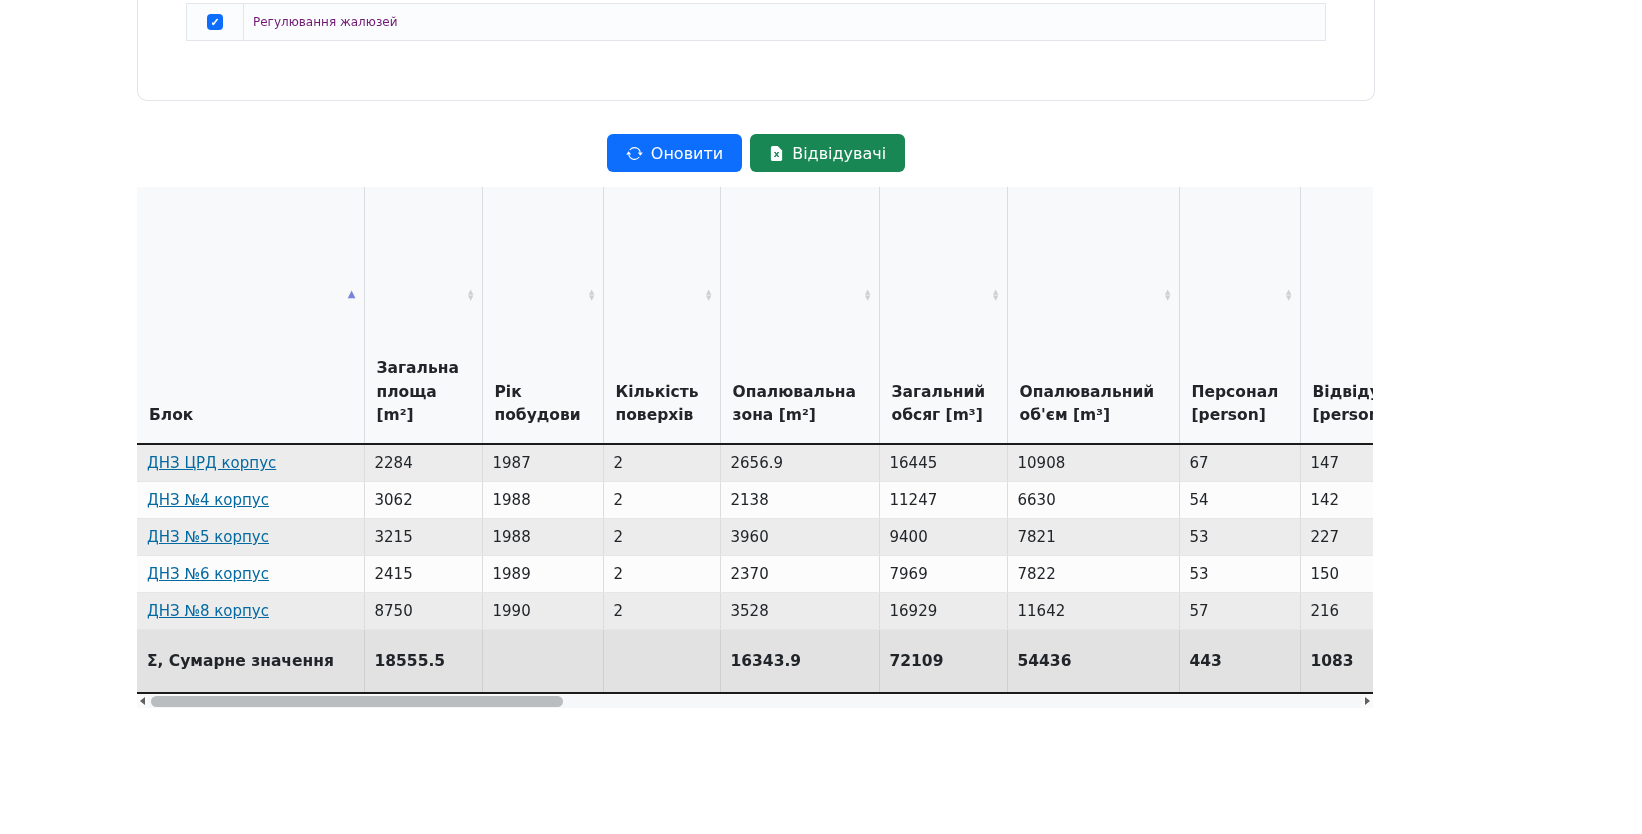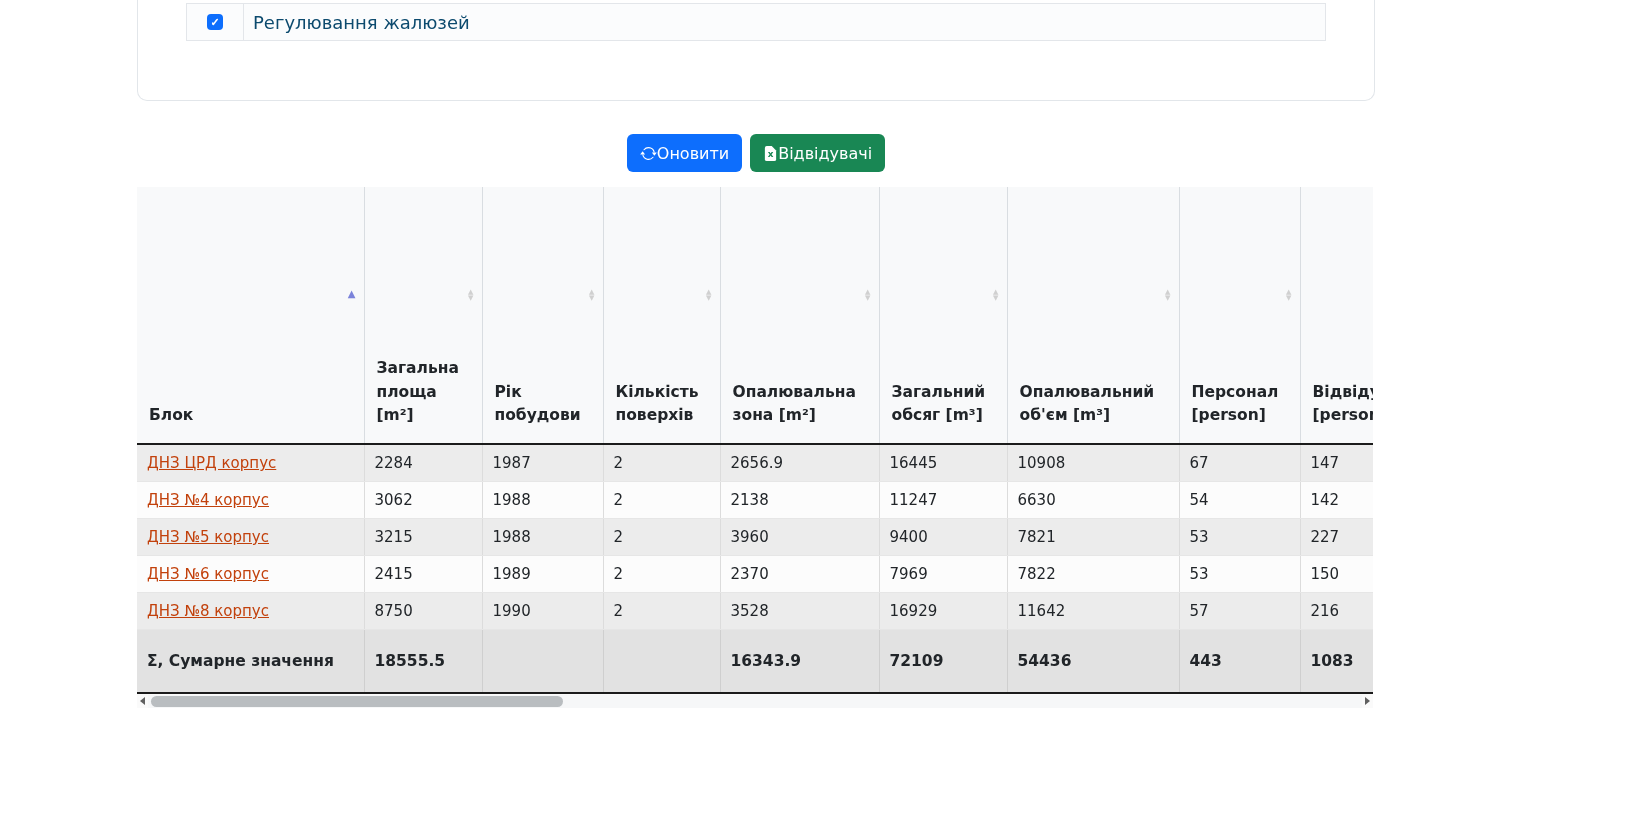--- a/index.html
+++ b/index.html
@@ -19,26 +19,26 @@
   .check-row{display:flex;align-items:stretch;height:36px;}
   .check-cell{width:56px;display:flex;align-items:center;justify-content:center;border-right:1px solid #e3e6ea;}
   .check-row input[type=checkbox]{
     appearance:none;-webkit-appearance:none;width:16px;height:16px;margin:0;
     border-radius:4px;background:#0d6efd;position:relative;cursor:pointer;border:none;
   }
   .check-row input[type=checkbox]::after{
     content:"✓";position:absolute;left:0;top:0;width:16px;height:16px;
     color:#fff;font-size:11px;line-height:16px;text-align:center;font-weight:bold;
   }
-  .check-label{display:flex;align-items:center;padding-left:9px;font-size:18px;color:#0c4a6e;}
+  .check-label{display:flex;align-items:center;padding-left:9px;font-size:12px;color:#701a75;}
 
   
   .btn-row{display:flex;justify-content:center;gap:8px;margin-top:33px;}
   .btn{
-    display:inline-flex;align-items:center;height:38px;padding:0 13px;
+    display:inline-flex;align-items:center;gap:8px;height:38px;padding:0 19px;
     border:none;border-radius:6px;color:#fff;font-size:16px;cursor:pointer;
     font-family:inherit;
   }
   .btn svg{display:block;}
   .btn-refresh{background:#0d6efd;}
   .btn-download{background:#198754;}
 
   
   .table-wrap{margin-top:15px;width:1236px;overflow:hidden;}
   table.data{border-collapse:collapse;table-layout:fixed;width:1343px;font-size:15px;}
@@ -53,21 +53,21 @@
     font-size:7px;line-height:6px;color:#d0d0d0;font-weight:normal;
   }
   .sort-icons.asc{font-size:10px;line-height:10px;color:#7b83da;}
   tbody td{
     padding:9px 10px 9px 10px;border-left:1px solid #dcdcdc;border-bottom:1px solid #e6e6e6;
     white-space:nowrap;overflow:hidden;
   }
   tbody td:first-child{border-left:none;}
   tbody tr:nth-child(odd){background:#ececec;}
   tbody tr:nth-child(even){background:#fcfcfc;}
-  tbody a{color:#c2410c;text-decoration:underline;}
+  tbody a{color:#0369a1;text-decoration:underline;}
   tfoot td{
     background:#e2e2e2;font-weight:bold;font-size:15.5px;
     padding:22px 10px;border-left:1px solid #cfcfcf;border-top:1px solid #d2d2d2;
     border-bottom:2px solid #1b1b1b;white-space:nowrap;overflow:hidden;
   }
   tfoot td:first-child{border-left:none;}
 
   
   .scrollbar{width:1236px;height:14px;display:flex;align-items:center;background:#fafafa;}
   .sb-arrow{width:11px;height:13px;display:flex;align-items:center;justify-content:center;cursor:pointer;}

